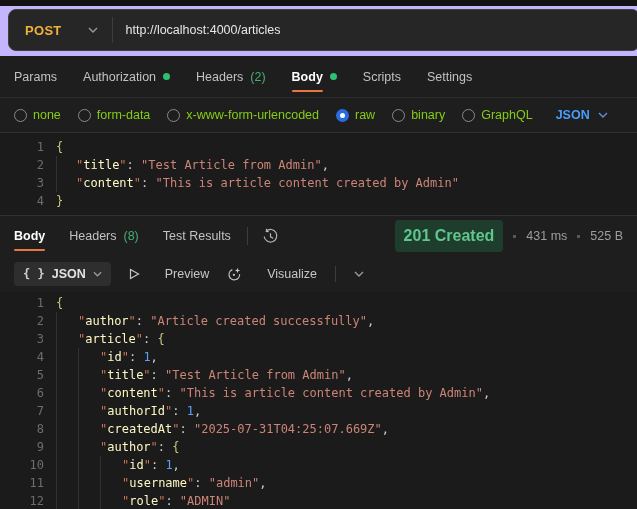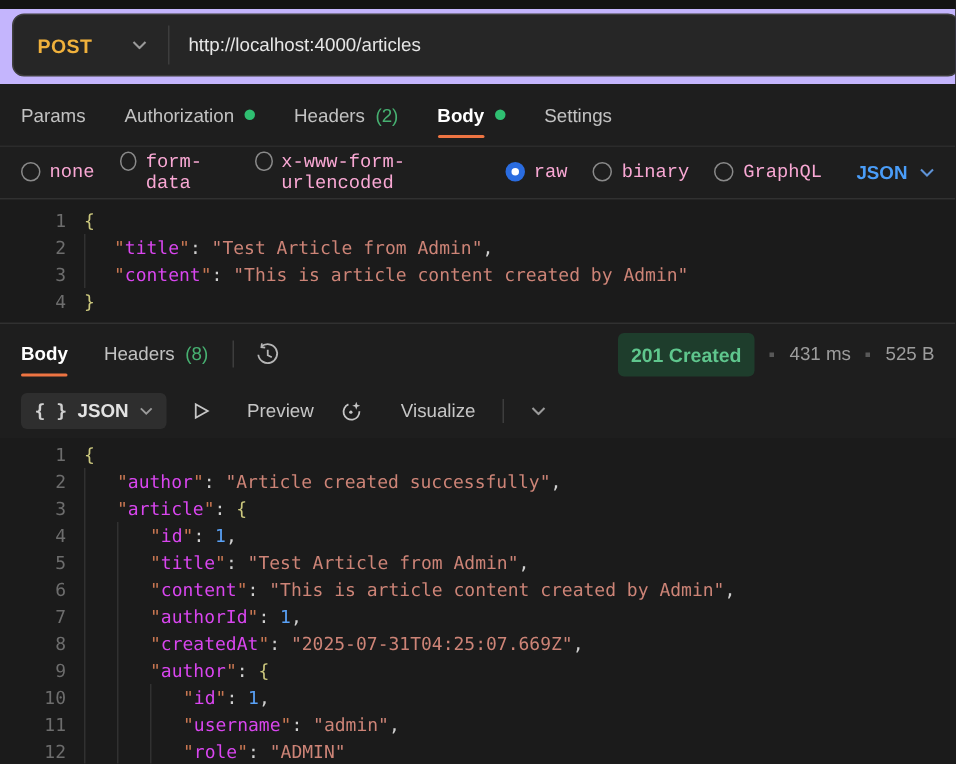--- a/index.html
+++ b/index.html
@@ -29,48 +29,48 @@
   .tab { position:relative; display:flex; align-items:center; gap:7px; height:100%; cursor:pointer; color:#c2c2c2; }
   .tab .lbl { position:relative; display:inline-block; padding:13px 0; }
   .tab.active { color:#ffffff; }
   .tab.active .lbl { font-weight:bold; }
   .tab.active .lbl::after { content:""; position:absolute; left:0; right:0; bottom:5px; height:2px; background:#ee7442; border-radius:1px; }
   .badge { color:#47b071; }
   .dot { width:7px; height:7px; border-radius:50%; background:#2fbf71; display:inline-block; }
 
   
   .radio-row { height:34px; display:flex; align-items:center; gap:17px; padding:0 14px; }
-  .radio { display:flex; align-items:flex-start; gap:6px; cursor:pointer; color:#f9a8d4;font-family:Liberation Mono, monospace; }
+  .radio { display:flex; align-items:center; gap:6px; cursor:pointer; color:#84cc16; }
   .rb { width:13px; height:13px; border-radius:50%; border:1px solid #8a8a8a; background:transparent; display:inline-block; }
   .rb.on { border:4px solid #2a6ce0; background:#ffffff; }
   .raw-format { display:flex; align-items:center; gap:8px; margin-left:6px; cursor:pointer; }
   .raw-format .fmt { color:#4a9df8; font-weight:bold; font-size:12.5px; }
 
   
   .editor { background:#1b1b1b; font-family:"DejaVu Sans Mono", monospace; font-size:12px; }
   .editor.request { height:84px; border-top:1px solid #313131; border-bottom:1px solid #313131; padding-top:5px; }
   .editor.response { height:217px; padding-top:2px; }
   .cl { display:flex; height:18px; line-height:18px; white-space:pre; }
   .ln { width:44px; flex:none; text-align:right; color:#6d6d6d; }
   .lc { margin-left:12px; position:relative; }
   .guide { position:absolute; top:0; bottom:0; width:1px; background:#313131; }
   .tx { display:inline-block; }
   .tk-brace { color:#ccc87e; }
   .tk-q { color:#c97752; }
-  .tk-key { color:#d946ef; }
+  .tk-key { color:#fef9c3; }
   .tk-punct { color:#cfcfcf; }
   .tk-str { color:#cd8477; }
   .tk-num { color:#5aa2f7; }
 
   
   .res-tabs-row { height:40px; display:flex; align-items:center; padding:0 14px 0 14px; }
   .res-tabs { display:flex; align-items:center; gap:24px; height:100%; }
   .res-extra { display:flex; align-items:center; gap:14px; margin-left:16px; }
   .meta { margin-left:auto; display:flex; align-items:center; gap:10px; color:#9d9d9d; }
-  .status-pill { background:#1e3d2c; color:#5fc68d; font-weight:bold; padding:7px 9px; border-radius:4px; font-size:13px; }
+  .status-pill { background:#1e3d2c; color:#5fc68d; font-weight:bold; padding:7px 9px; border-radius:4px; font-size:16px; }
   .sep-dot { width:3px; height:3px; background:#585858; display:inline-block; }
 
   
   .res-toolbar { height:36px; display:flex; align-items:center; gap:18px; padding:0 14px; }
   .fmt-btn { display:flex; align-items:center; gap:7px; background:#2e2e2e; border-radius:4px; padding:5px 9px; cursor:pointer; color:#e3e3e3; }
   .braces-glyph { color:#d0d0d0; font-family:"DejaVu Sans Mono", monospace; font-weight:bold; font-size:12px; }
   .tool-btn { display:flex; align-items:center; gap:25px; color:#c6c6c6; cursor:pointer; }
   .icon { display:inline-flex; align-items:center; }
   svg { display:block; }
 </style>
@@ -104,20 +104,23 @@
     </div>
     <div class="tab">
       <span class="lbl">Headers</span>
       <span class="badge">(2)</span>
     </div>
     <div class="tab active">
       <span class="lbl">Body</span>
       <span class="dot"></span>
     </div>
     <div class="tab">
+      <span class="lbl">Scripts</span>
+    </div>
+    <div class="tab">
       <span class="lbl">Settings</span>
     </div>
   </div>
 
 <div class="radio-row">
   <span id="radio-list" style="display:flex;align-items:center;gap:17px;">
       <label class="radio">
         <span class="rb"></span>
         <span class="rlbl">none</span>
       </label>
@@ -160,20 +163,23 @@
   </div>
 
 <div class="res-tabs-row">
   <div class="res-tabs" id="res-tabs">
       <div class="tab active">
         <span class="lbl">Body</span>
       </div>
       <div class="tab">
         <span class="lbl">Headers</span>
         <span class="badge">(8)</span>
+      </div>
+      <div class="tab">
+        <span class="lbl">Test Results</span>
       </div>
     </div>
   <div class="res-extra">
     <span class="vdiv" style="height:18px;"></span>
     <span class="icon">
       <svg width="17" height="17" viewBox="0 0 17 17">
         <path d="M 4.2 3.1 A 6.3 6.3 0 1 1 2.2 8.5" fill="none" stroke="#b5b5b5" stroke-width="1.2"></path>
         <polyline points="4.6,0.9 4.3,3.4 6.8,3.7" fill="none" stroke="#b5b5b5" stroke-width="1.2"></polyline>
         <polyline points="8.5,5.2 8.5,8.8 11.2,10.2" fill="none" stroke="#b5b5b5" stroke-width="1.2"></polyline>
       </svg>

